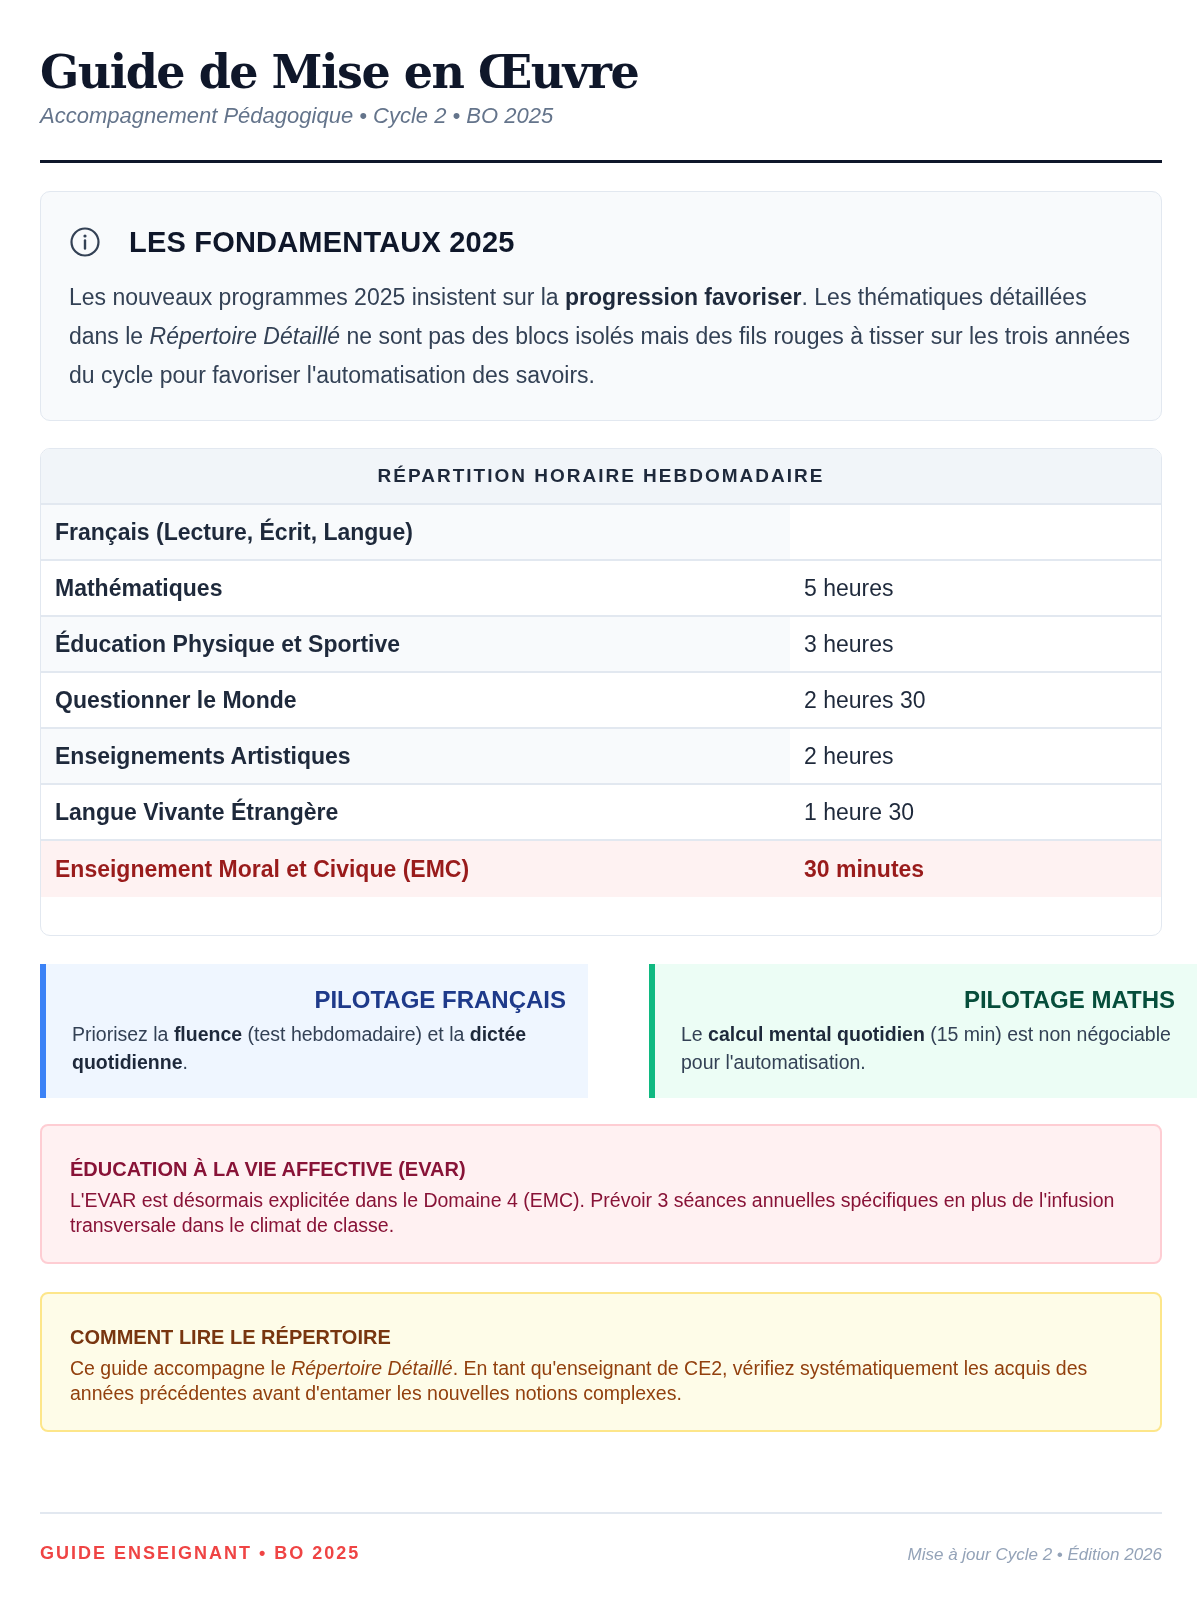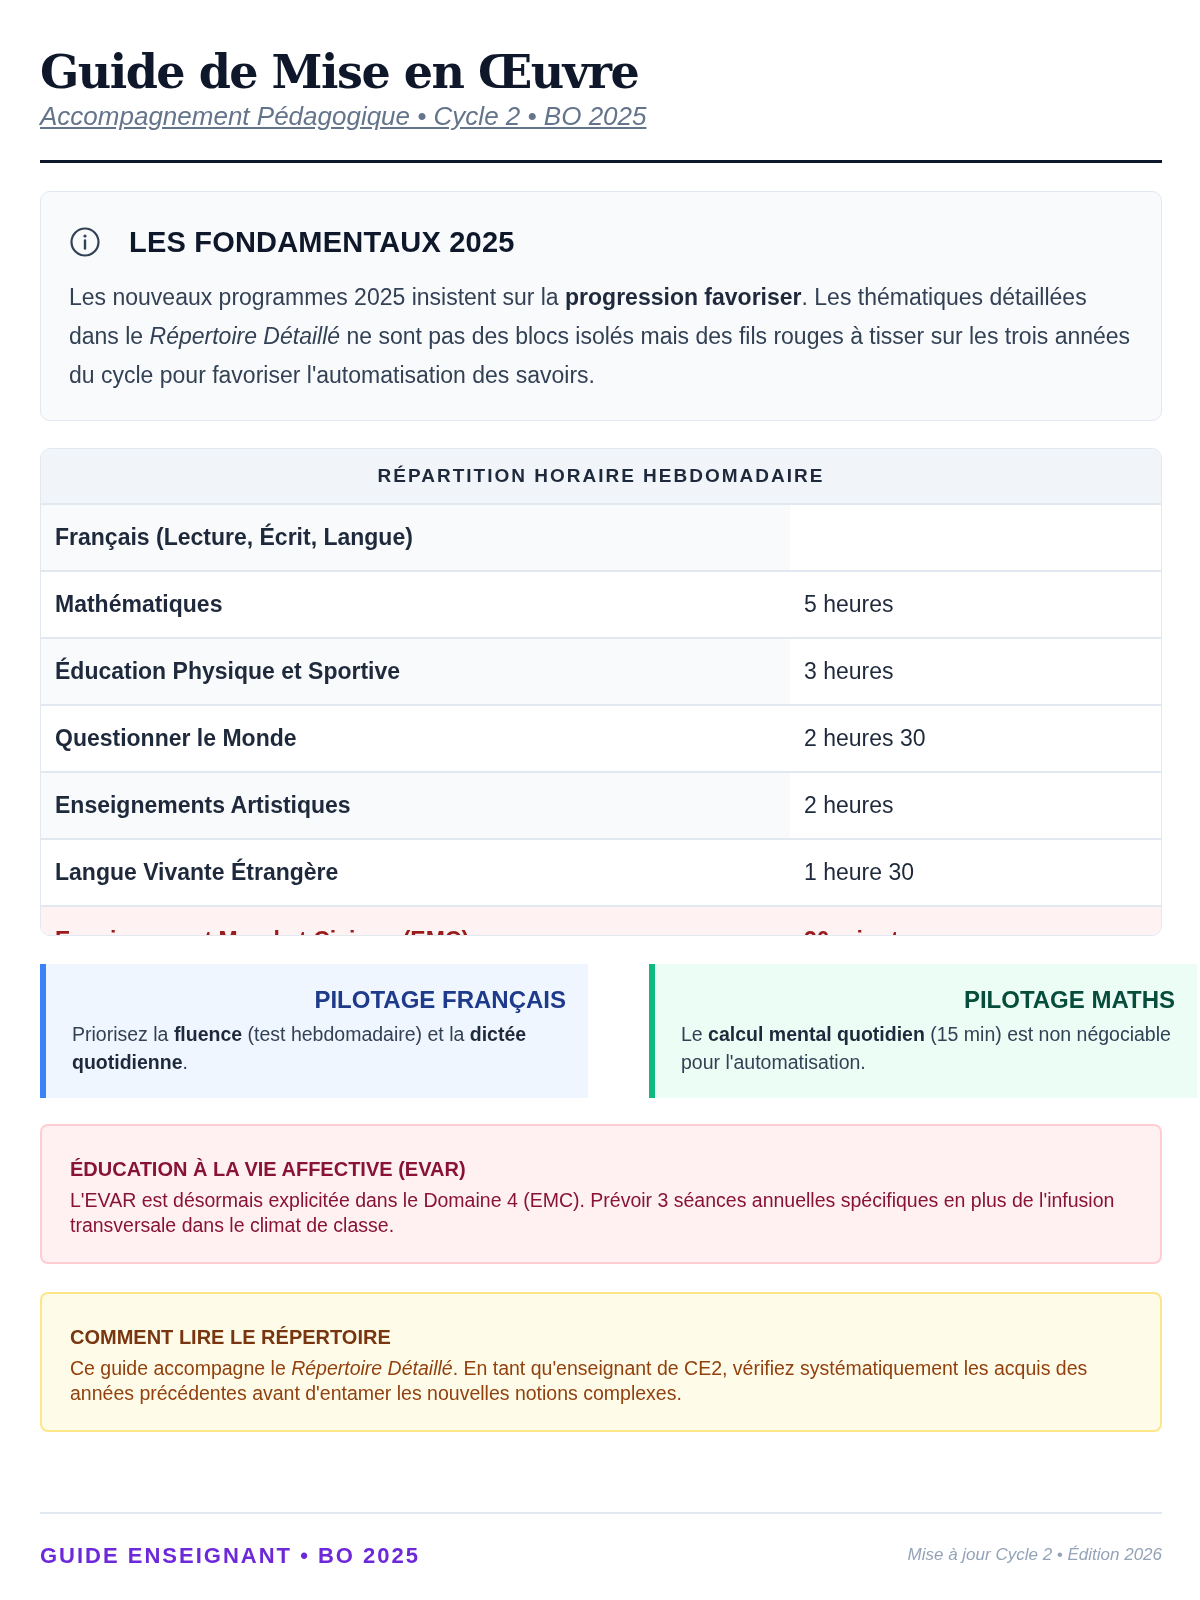--- a/index.html
+++ b/index.html
@@ -16,25 +16,24 @@
   .doc-title {
     font-family: "DejaVu Serif", "Liberation Serif", serif;
     font-weight: bold;
     font-size: 46px;
     letter-spacing: -1.5px;
     color: #0f172a;
     line-height: 60px;
   }
   .doc-subtitle {
     font-style: italic;
-    font-size: 26px;
+    font-size: 22px;
     color: #64748b;
     margin-top: 0px;
     line-height: 28px;
-    text-decoration: underline;
   }
   .header-rule {
     position: absolute; top: 160px; left: 0; width: 1122px; height: 3px;
     background: #0f172a;
   }
 
   
   .info-card {
     position: absolute; top: 191px; left: 0; width: 1122px; height: 230px;
     background: #f8fafc;
@@ -64,21 +63,21 @@
     background: #ffffff;
   }
   .table-head {
     height: 56px;
     background: #f1f5f9;
     border-bottom: 2px solid #e2e8f0;
     display: flex; align-items: center; justify-content: center;
     font-size: 19px; font-weight: bold; letter-spacing: 2px; color: #1e293b; text-align: right;
   }
   .table-row {
-    display: flex; height: 67px;
+    display: flex; height: 56px;
     border-bottom: 2px solid #e2e8f0;
   }
   .table-row:last-child { border-bottom: none; }
   .cell-label {
     width: 749px;
     padding-left: 14px;
     display: flex; align-items: center;
     font-size: 23px; font-weight: bold; color: #1e293b;
   }
   .cell-value {
@@ -120,21 +119,21 @@
   .notice-rep .notice-title { color: #78350f; }
   .notice-rep .notice-text { color: #92400e; }
 
   
   .footer-rule {
     position: absolute; top: 1512px; left: 0; width: 1122px; height: 2px;
     background: #e2e8f0;
   }
   .footer-left {
     position: absolute; top: 1543px; left: 0;
-    font-size: 22px; font-weight: bold; letter-spacing: 2px; color: #6d28d9;
+    font-size: 18px; font-weight: bold; letter-spacing: 2px; color: #ef4444;
   }
   .footer-right {
     position: absolute; top: 1545px; right: 0;
     font-size: 17px; font-style: italic; color: #94a3b8;
   }
 </style>
 </head>
 <body>
 
 <div class="page">

